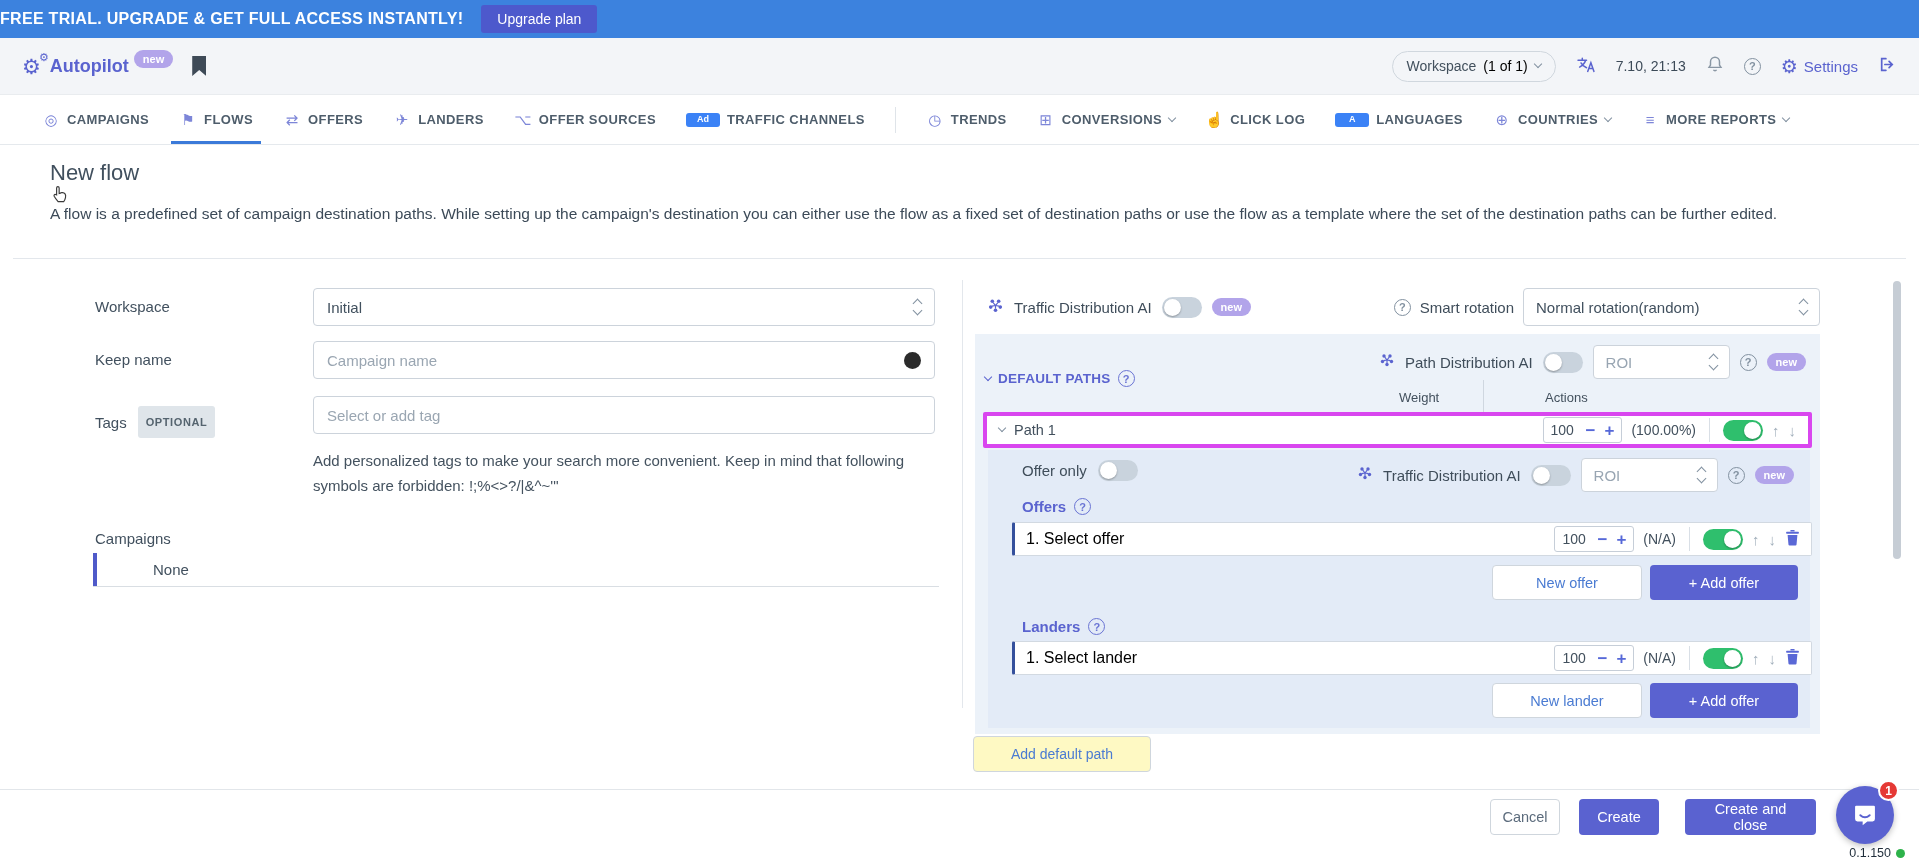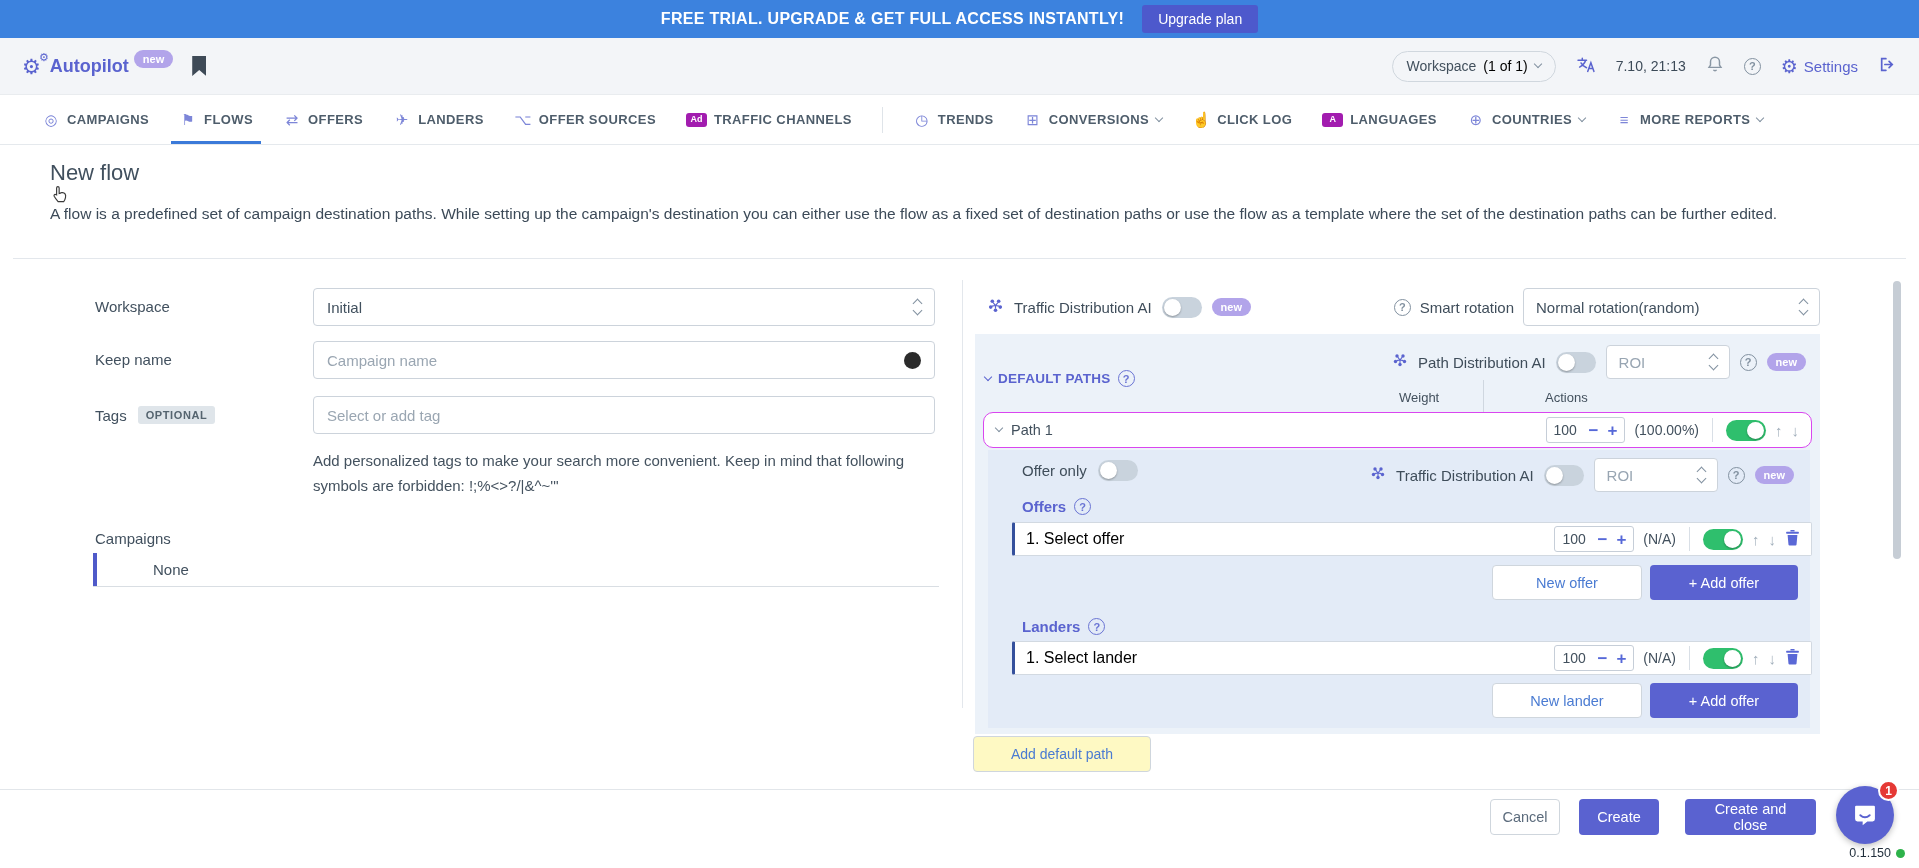--- a/index.html
+++ b/index.html
@@ -1,20 +1,20 @@
 <!DOCTYPE html>
 <html><head>
 <meta charset="utf-8">
 <style>
   *{margin:0;padding:0;box-sizing:border-box}
   body{font-family:"Liberation Sans",sans-serif;background:#fff}
   #app{position:relative;width:1919px;height:868px;background:#fff;overflow:hidden}
 
   
-  .banner{position:absolute;left:0;top:0;width:1919px;height:38px;background:#3c82de;display:flex;align-items:center;justify-content:center;gap:18px}
+  .banner{position:absolute;left:0;top:0;width:1919px;height:38px;background:#3c82de;display:flex;align-items:center;justify-content:flex-start;gap:18px}
   .banner-text{color:#fff;font-size:16px;font-weight:700;letter-spacing:.3px}
   .upgrade-btn{height:28px;padding:0 16px;background:#4d59cc;border:none;border-radius:3px;color:#fff;font-size:14px;font-family:inherit;cursor:pointer}
 
   
   .hdr{position:absolute;left:0;top:38px;width:1919px;height:56px;background:#f3f5f8;display:flex;align-items:center;justify-content:space-between;padding:0 22px}
   .brand{display:flex;align-items:center;gap:9px}
   .brand-gear{position:relative;color:#5a63cf;font-size:21px;line-height:1}
   .brand-gear .g2{position:absolute;top:-4px;right:-8px;font-size:11px}
   .brand-name{color:#5a63cf;font-size:18px;font-weight:700}
   .new-pill{background:#b2a4ea;color:#fff;font-size:11px;font-weight:700;padding:2px 9px;border-radius:9px;line-height:1.3}
@@ -28,21 +28,21 @@
   .settings-grp{display:flex;align-items:center;gap:6px;cursor:pointer}
   .gear-glyph{color:#5a63cf;font-size:19px;line-height:1}
   .settings-lbl{color:#5a63cf;font-size:15px}
   .qm{width:17px;height:17px;border-radius:50%;border:1.5px solid #8291a0;color:#8291a0;font-size:11px;font-weight:700;display:inline-flex;align-items:center;justify-content:center;flex:none}
   .qm.ind{border-color:#6a74d4;color:#6a74d4}
 
   
   .nav{position:absolute;left:0;top:94px;width:1919px;height:51px;background:#fff;border-top:1px solid #e9ecef;border-bottom:1px solid #e5e9ed;display:flex;align-items:center;gap:30px;padding:0 0 0 42px}
   .nav-item{position:relative;display:flex;align-items:center;gap:7px;height:100%;cursor:pointer}
   .nav-ic{color:#7d86d8;font-size:15px;width:18px;text-align:center;line-height:1}
-  .nav-ic.boxic{display:inline-flex;align-items:center;justify-content:center;width:21px;height:14px;border-radius:3px;background:#a21caf;color:#fff;font-size:9px;font-weight:700}
+  .nav-ic.boxic{display:inline-flex;align-items:center;justify-content:center;width:34px;height:14px;border-radius:3px;background:#3b82f6;color:#fff;font-size:9px;font-weight:700}
   .nav-lb{font-size:13px;font-weight:700;color:#4e5d6b;letter-spacing:.4px}
   .nav-item.active::after{content:"";position:absolute;left:-8px;right:-8px;bottom:0;height:3px;background:#3b7ad9}
   .nav-sep{width:1px;height:26px;background:#dfe4e9}
   .cdn{display:inline-block;width:7px;height:7px;border-right:1.7px solid #8291a0;border-bottom:1.7px solid #8291a0;transform:rotate(45deg);margin-top:-4px}
   .cup{display:inline-block;width:7px;height:7px;border-left:1.7px solid #8291a0;border-top:1.7px solid #8291a0;transform:rotate(45deg)}
   .cdn.sm{width:6px;height:6px}
   .cdn.ind,.cup.ind{border-color:#5a63cf}
 
   
   .page-title{position:absolute;left:50px;top:160px;font-size:22px;color:#41505e}
@@ -52,52 +52,52 @@
   .v-div{position:absolute;left:962px;top:280px;width:1px;height:428px;background:#e3e7ec}
   .divider-foot{position:absolute;left:0;top:789px;width:1919px;height:1px;background:#e2e6ea}
 
   
   .flabel{position:absolute;font-size:15px;color:#41505e}
   .fctrl{position:absolute;left:313px;width:622px;height:38px;background:#fff;border:1px solid #ccd3db;border-radius:4px;display:flex;align-items:center;padding:0 13px;gap:8px}
   .fctrl .val{font-size:15px;color:#41505e;flex:1}
   .fctrl .ph{font-size:15px;color:#9aa6b2;flex:1}
   .updn{display:flex;flex-direction:column;gap:4px;align-items:center}
   .blackdot{width:17px;height:17px;border-radius:50%;background:#2b2b2b;flex:none}
-  .opt-pill{background:#dfe5ea;color:#55646f;font-size:11px;font-weight:700;letter-spacing:.6px;padding:3px 8px;border-radius:3px;margin-left:11px}
+  .opt-pill{background:#dfe5ea;color:#55646f;font-size:11px;font-weight:700;letter-spacing:.6px;padding:10px 8px;border-radius:3px;margin-left:11px}
   .help-text{position:absolute;left:313px;top:448px;width:626px;font-size:15px;line-height:1.67;color:#44525f}
   .campaigns-lbl{position:absolute;left:95px;top:530px;font-size:15px;color:#41505e}
   .none-bar{position:absolute;left:93px;top:553px;width:4px;height:33px;background:#4f5ac9}
   .none-txt{position:absolute;left:153px;top:561px;font-size:15px;color:#41505e}
   .none-line{position:absolute;left:93px;top:586px;width:846px;height:1px;background:#d9dee3}
 
   
   .tgl{width:40px;height:21px;border-radius:11px;background:#c9d3dd;position:relative;flex:none;cursor:pointer}
   .tgl::after{content:"";position:absolute;width:17px;height:17px;border-radius:50%;background:#fff;top:2px;left:2px;box-shadow:0 1px 2px rgba(0,0,0,.3)}
   .tgl.on{background:#2fbf6d}
   .tgl.on::after{left:auto;right:2px}
 
   
   .tdai-row{position:absolute;left:987px;top:288px;width:833px;height:38px;display:flex;align-items:center;gap:10px}
   .ai-lbl{font-size:15px;color:#3f4d5a}
   .smart-grp{margin-left:auto;display:flex;align-items:center;gap:9px}
   .sel{background:#fff;border:1px solid #ccd3db;border-radius:4px;display:flex;align-items:center;padding:16px 12px;gap:8px}
   .sel .val{font-size:15px;color:#41505e;flex:1}
   .sel .val.dis{color:#98a5b2}
   .sel-smart{width:297px;height:38px}
-  .sel-roi{width:124px;height:33px}
+  .sel-roi{width:137px;height:33px}
 
   .blockA{position:absolute;left:975px;top:334px;width:845px;height:400px;background:#ecf2f9}
   .pdai-row{position:absolute;top:11px;right:14px;display:flex;align-items:center;gap:10px}
   .dp-head{position:absolute;top:36px;left:10px;display:flex;align-items:center;gap:7px}
   .dp-title{font-size:13.5px;font-weight:700;color:#5a63cf;letter-spacing:.3px}
   .col-weight{position:absolute;top:56px;left:424px;font-size:13px;color:#42505d}
   .col-div{position:absolute;top:46px;left:508px;width:1px;height:33px;background:#cfd7e0}
   .col-actions{position:absolute;top:56px;left:570px;font-size:13px;color:#42505d}
 
-  .prow{background:#fff;border:1px solid #d946ef;border-radius:10px;display:flex;align-items:center;padding:0 12px;gap:9px}
+  .prow{background:#fff;border:4px solid #d946ef;border-radius:2px;display:flex;align-items:center;padding:0 12px;gap:9px}
   .path-row{position:absolute;top:78px;left:8px;width:829px;height:36px}
   .prow .rname{font-size:14.5px;color:#42505d}
   .rcluster{margin-left:auto;display:flex;align-items:center;gap:9px}
   .weight{display:flex;align-items:center;border:1px solid #c6ced8;border-radius:3px;background:#fff;height:26px;padding:6px 7px;gap:9px}
   .weight .num{font-size:14px;color:#42505d;min-width:26px}
   .wbtn{color:#5668d8;font-weight:700;font-size:17px;line-height:1;cursor:pointer}
   .pct{font-size:14px;color:#42505d}
   .rowsep{width:1px;height:24px;background:#d9dfe6;margin:0 4px}
   .arrow{font-size:15px;color:#a3b0bc;cursor:pointer;line-height:1}
 

